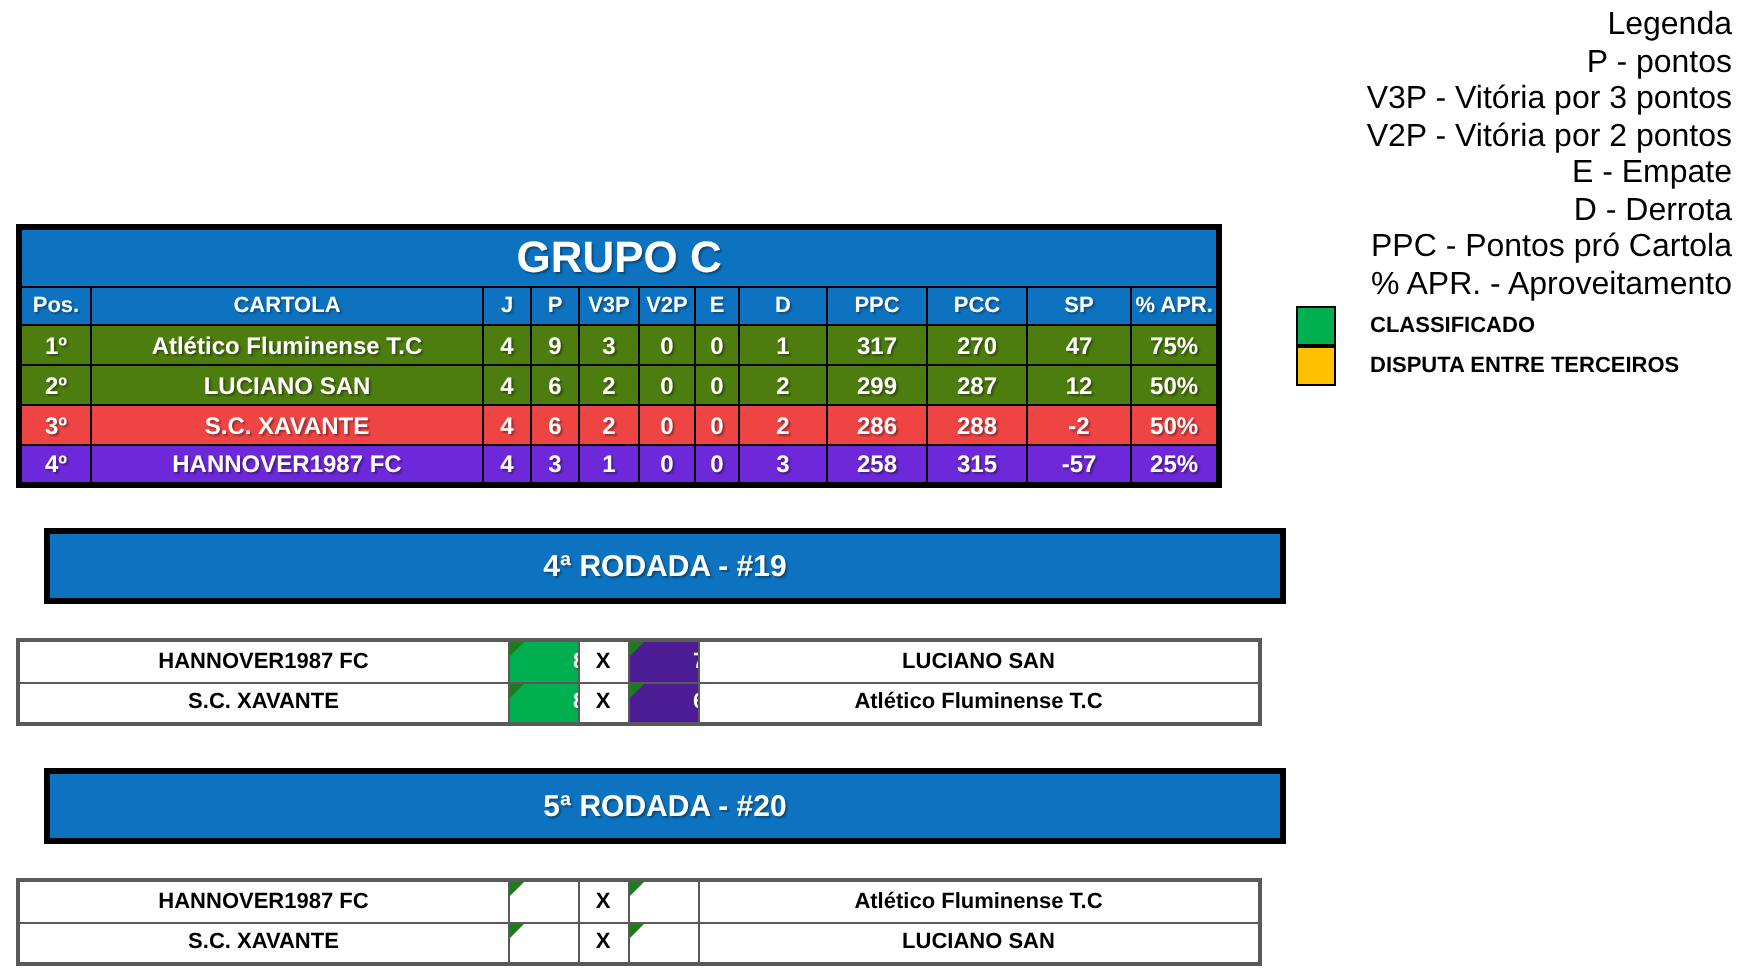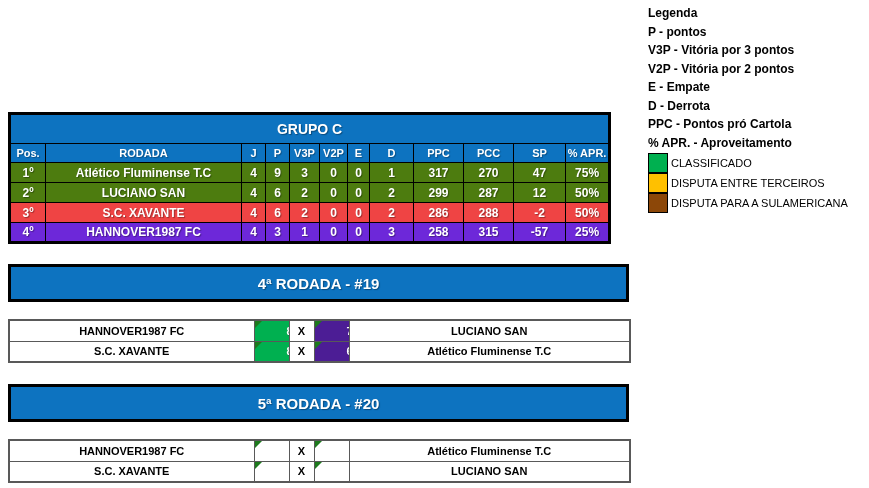--- a/index.html
+++ b/index.html
@@ -1,56 +1,56 @@
 <!DOCTYPE html>
 <html><head>
 <meta charset="utf-8">
 <style>
   * { box-sizing: border-box; margin: 0; padding: 0; }
   html, body { width: 869px; height: 488px; background: #ffffff; overflow: hidden; }
   body { position: relative; font-family: "Liberation Sans", sans-serif; }
 
   
   .legend { position: absolute; left: 648px; top: 4px; width: 218px; }
-  .legend-line { font-size: 12px; font-weight: bold; color: #000; line-height: 18.5px; white-space: nowrap; }
+  .legend-line { font-size: 16px; font-weight: normal; color: #000; line-height: 18.5px; white-space: nowrap; text-align: right; }
   .legend-swatches { margin-top: 1px; }
   .legend-swatch-row { display: flex; align-items: center; height: 20px; }
   .sw { width: 20px; height: 20px; border: 1px solid #000; flex: 0 0 auto; margin-top: -1px; }
   .sw-green { background: #00b050; }
   .sw-yellow { background: #ffc000; }
   .sw-brown { background: #8c4708; }
-  .sw-label { font-size: 11px; font-weight: normal; color: #000; margin-left: 3px; white-space: nowrap; }
+  .sw-label { font-size: 11px; font-weight: bold; color: #000; margin-left: 17px; white-space: nowrap; }
 
   
   table.standings {
     position: absolute; left: 8px; top: 112px; width: 600px;
     border-collapse: collapse; table-layout: fixed;
     border: 3px solid #000;
   }
   table.standings td {
     border: 1px solid #000; text-align: center; vertical-align: middle;
     font-weight: bold; overflow: hidden; white-space: nowrap;
   }
   tr.title-row td {
-    background: #0d73c0; color: #fff; font-size: 14px; height: 30px;
+    background: #0d73c0; color: #fff; font-size: 22px; height: 30px;
     text-shadow: 1px 1px 1px rgba(0,0,0,0.35);
   }
   tr.header-row td {
     background: #0d73c0; color: #fff; font-size: 11px; height: 19px;
     text-shadow: 1px 1px 1px rgba(0,0,0,0.3);
     margin-left: 12px;
   }
   tr.data-row td { font-size: 12px; height: 20px; color: #fff; text-shadow: 1px 1px 1px rgba(0,0,0,0.35); }
   tr.row-classificado td { background: #4d7c0f; }
   tr.row-terceiros td { background: #ef4444; }
   tr.row-sulamericana td { background: #6d28d9; }
 
   
   .banner {
-    position: absolute; left: 8px; width: 621px; height: 38px;
+    position: absolute; left: 22px; width: 621px; height: 38px;
     background: #0d73c0; border: 3px solid #000;
     display: flex; align-items: center; justify-content: center;
     color: #fff; font-weight: bold; font-size: 15px;
     text-shadow: 1px 1px 1px rgba(0,0,0,0.35);
   }
   .banner-1 { top: 264px; }
   .banner-2 { top: 384px; }
 
   
   table.matches {
@@ -87,24 +87,20 @@
   <div class="legend-line">% APR. - Aproveitamento</div>
   <div class="legend-swatches">
     <div class="legend-swatch-row">
       <span class="sw sw-green"></span>
       <span class="sw-label">CLASSIFICADO</span>
     </div>
     <div class="legend-swatch-row">
       <span class="sw sw-yellow"></span>
       <span class="sw-label">DISPUTA ENTRE TERCEIROS</span>
     </div>
-    <div class="legend-swatch-row">
-      <span class="sw sw-brown"></span>
-      <span class="sw-label">DISPUTA PARA A SULAMERICANA</span>
-    </div>
   </div>
 </div>
 
 <table class="standings">
   <colgroup>
     <col style="width:36px">
       <col style="width:196px">
       <col style="width:24px">
       <col style="width:24px">
     <col style="width:30px">
@@ -115,21 +111,21 @@
       <col style="width:50px">
       <col style="width:52px">
       <col style="width:44px">
   </colgroup>
   <tbody>
       <tr class="title-row">
     <td colspan="12">GRUPO C</td>
   </tr>
   <tr class="header-row">
     <td>Pos.</td>
-    <td>RODADA</td>
+    <td>CARTOLA</td>
     <td>J</td>
     <td>P</td>
     <td>V3P</td>
     <td>V2P</td>
     <td>E</td>
     <td>D</td>
     <td>PPC</td>
     <td>PCC</td>
     <td>SP</td>
     <td>% APR.</td>

